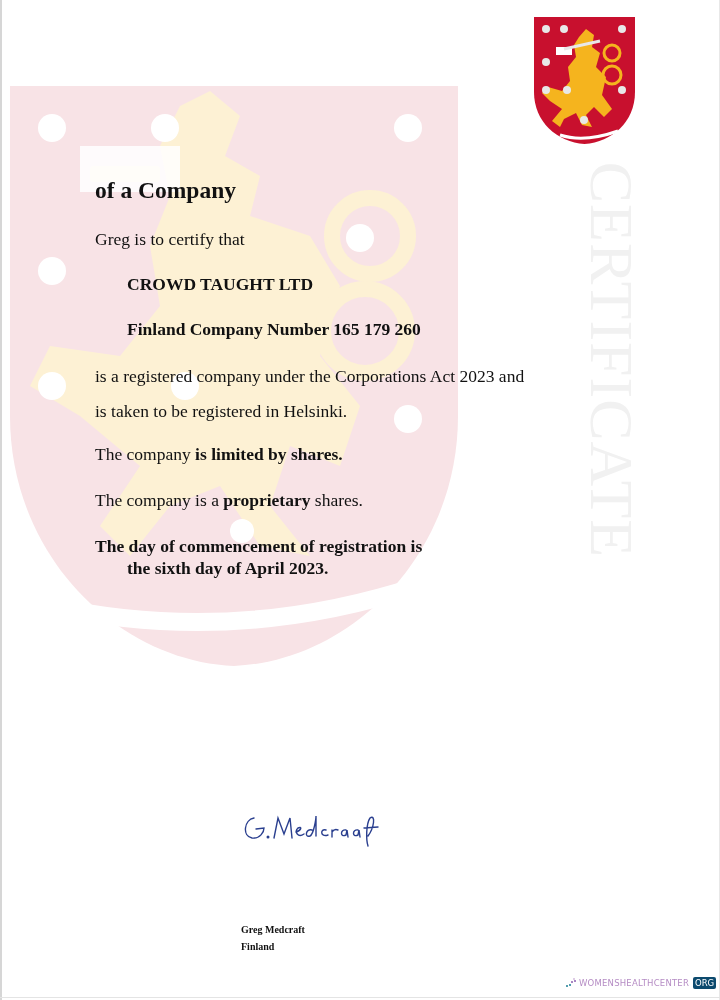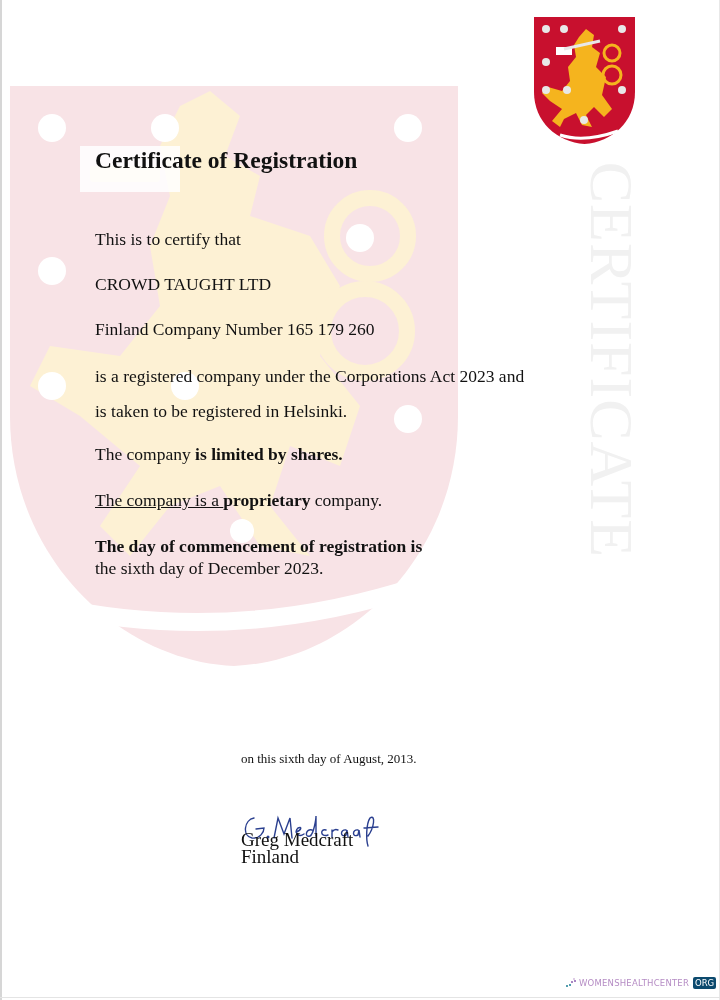--- a/index.html
+++ b/index.html
@@ -20,26 +20,26 @@
       position: absolute; left: 612px; top: 360px;
       transform: translate(-50%, -50%) rotate(90deg);
       font-size: 62px; letter-spacing: 1px; color: #f1f1f1;
       white-space: nowrap; line-height: 1;
     }
 
     .content { position: absolute; left: 95px; top: 0; width: 520px; }
     .title { position: absolute; top: 145px; left: 0; font-size: 23.5px; font-weight: bold; line-height: 30px; margin: 0; }
     .line { position: absolute; left: 0; font-size: 17.5px; white-space: nowrap; line-height: 22px; }
     .line b { font-weight: bold; }
-    .bold { font-weight: normal; }
+    .bold { font-weight: bold; margin-left: 32px; }
 
     .issued { position: absolute; left: 241px; top: 750px; font-size: 13px; line-height: 17px; }
     .issued div { white-space: nowrap; }
     .signature { position: absolute; left: 240px; top: 808px; width: 150px; height: 40px; }
-    .signer { position: absolute; left: 241px; top: 831px; font-size: 19px; line-height: 17px; }
+    .signer { position: absolute; left: 241px; top: 921px; font-size: 10px; line-height: 17px; font-weight: bold; }
 
     .brand { position: absolute; left: 565px; top: 975px; height: 16px; display: flex; align-items: center; gap: 2px; }
     .brand-text { font-family: "DejaVu Sans", sans-serif; font-size: 8.5px; color: #b58cc4; letter-spacing: 0.2px; }
     .brand-badge { font-family: "DejaVu Sans", sans-serif; font-size: 8.5px; color: #ffffff; background: #0c4a6e; padding: 1px 2px; border-radius: 2px; margin-left: 2px; }
   </style>
 </head>
 <body>
 
 <div class="page-border-left"></div>
 <div class="page-border-right"></div>
@@ -89,49 +89,49 @@
       <circle cx="33" cy="73" r="4"></circle>
     <circle cx="88" cy="73" r="4"></circle>
       <circle cx="50" cy="103" r="4"></circle>
   </g>
 </svg>
 
 <div class="vertical-word">CERTIFICATE</div>
 
 <div class="content">
   <h1 class="title">
-    <span>Certificate of Registration</span><br>
+    <br>
+    <span>of a Company</span>
   </h1>
 
-  <div class="line" style="top:228px;">This is to certify that</div>
+  <div class="line" style="top:228px;">Greg is to certify that</div>
 
   <div class="line bold" style="top:273px;">CROWD TAUGHT LTD</div>
 
   <div class="line bold" style="top:318px;">
     <span>Finland Company Number</span>
     <span>165 179 260</span>
   </div>
 
   <div class="line" style="top:365px;">is a registered company under the Corporations Act 2023 and</div>
   <div class="line" style="top:400px;">is taken to be registered in Helsinki.</div>
 
   <div class="line" style="top:443px;">
     <span style="white-space:pre;">The company </span><b>is limited by shares.</b>
   </div>
 
   <div class="line" style="top:489px;">
-    <span style="white-space:pre;text-decoration:underline;">The company is a </span><b>proprietary</b><span style="white-space:pre;"> company.</span>
+    <span style="white-space:pre;">The company is a </span><b>proprietary</b><span style="white-space:pre;"> shares.</span>
   </div>
 
   <div class="line" style="top:535px;font-weight:bold;">The day of commencement of registration is</div>
-  <div class="line bold" style="top:557px;">the sixth day of December 2023.</div>
+  <div class="line bold" style="top:557px;">the sixth day of April 2023.</div>
 </div>
 
 <div class="issued">
-  <div>on this sixth day of August, 2013.</div>
 </div>
 
 <svg class="signature" viewBox="0 0 150 40">
   <title>G.Medcraaf</title>
   <g fill="none" stroke="#2a3f8f" stroke-width="1.4" stroke-linecap="round">
     <path d="M14 10 C4 12 2 28 12 30 C20 31 24 24 24 20 L16 21"></path>
     <circle cx="28" cy="29" r="0.8" fill="#2a3f8f"></circle>
     <path d="M34 30 L38 10 L44 26 L50 10 L52 30"></path>
     <path d="M56 24 C62 22 62 18 58 20 C54 24 58 30 64 26"></path>
     <path d="M72 22 C66 20 64 30 70 28 C74 26 76 10 76 8 L76 28"></path>

